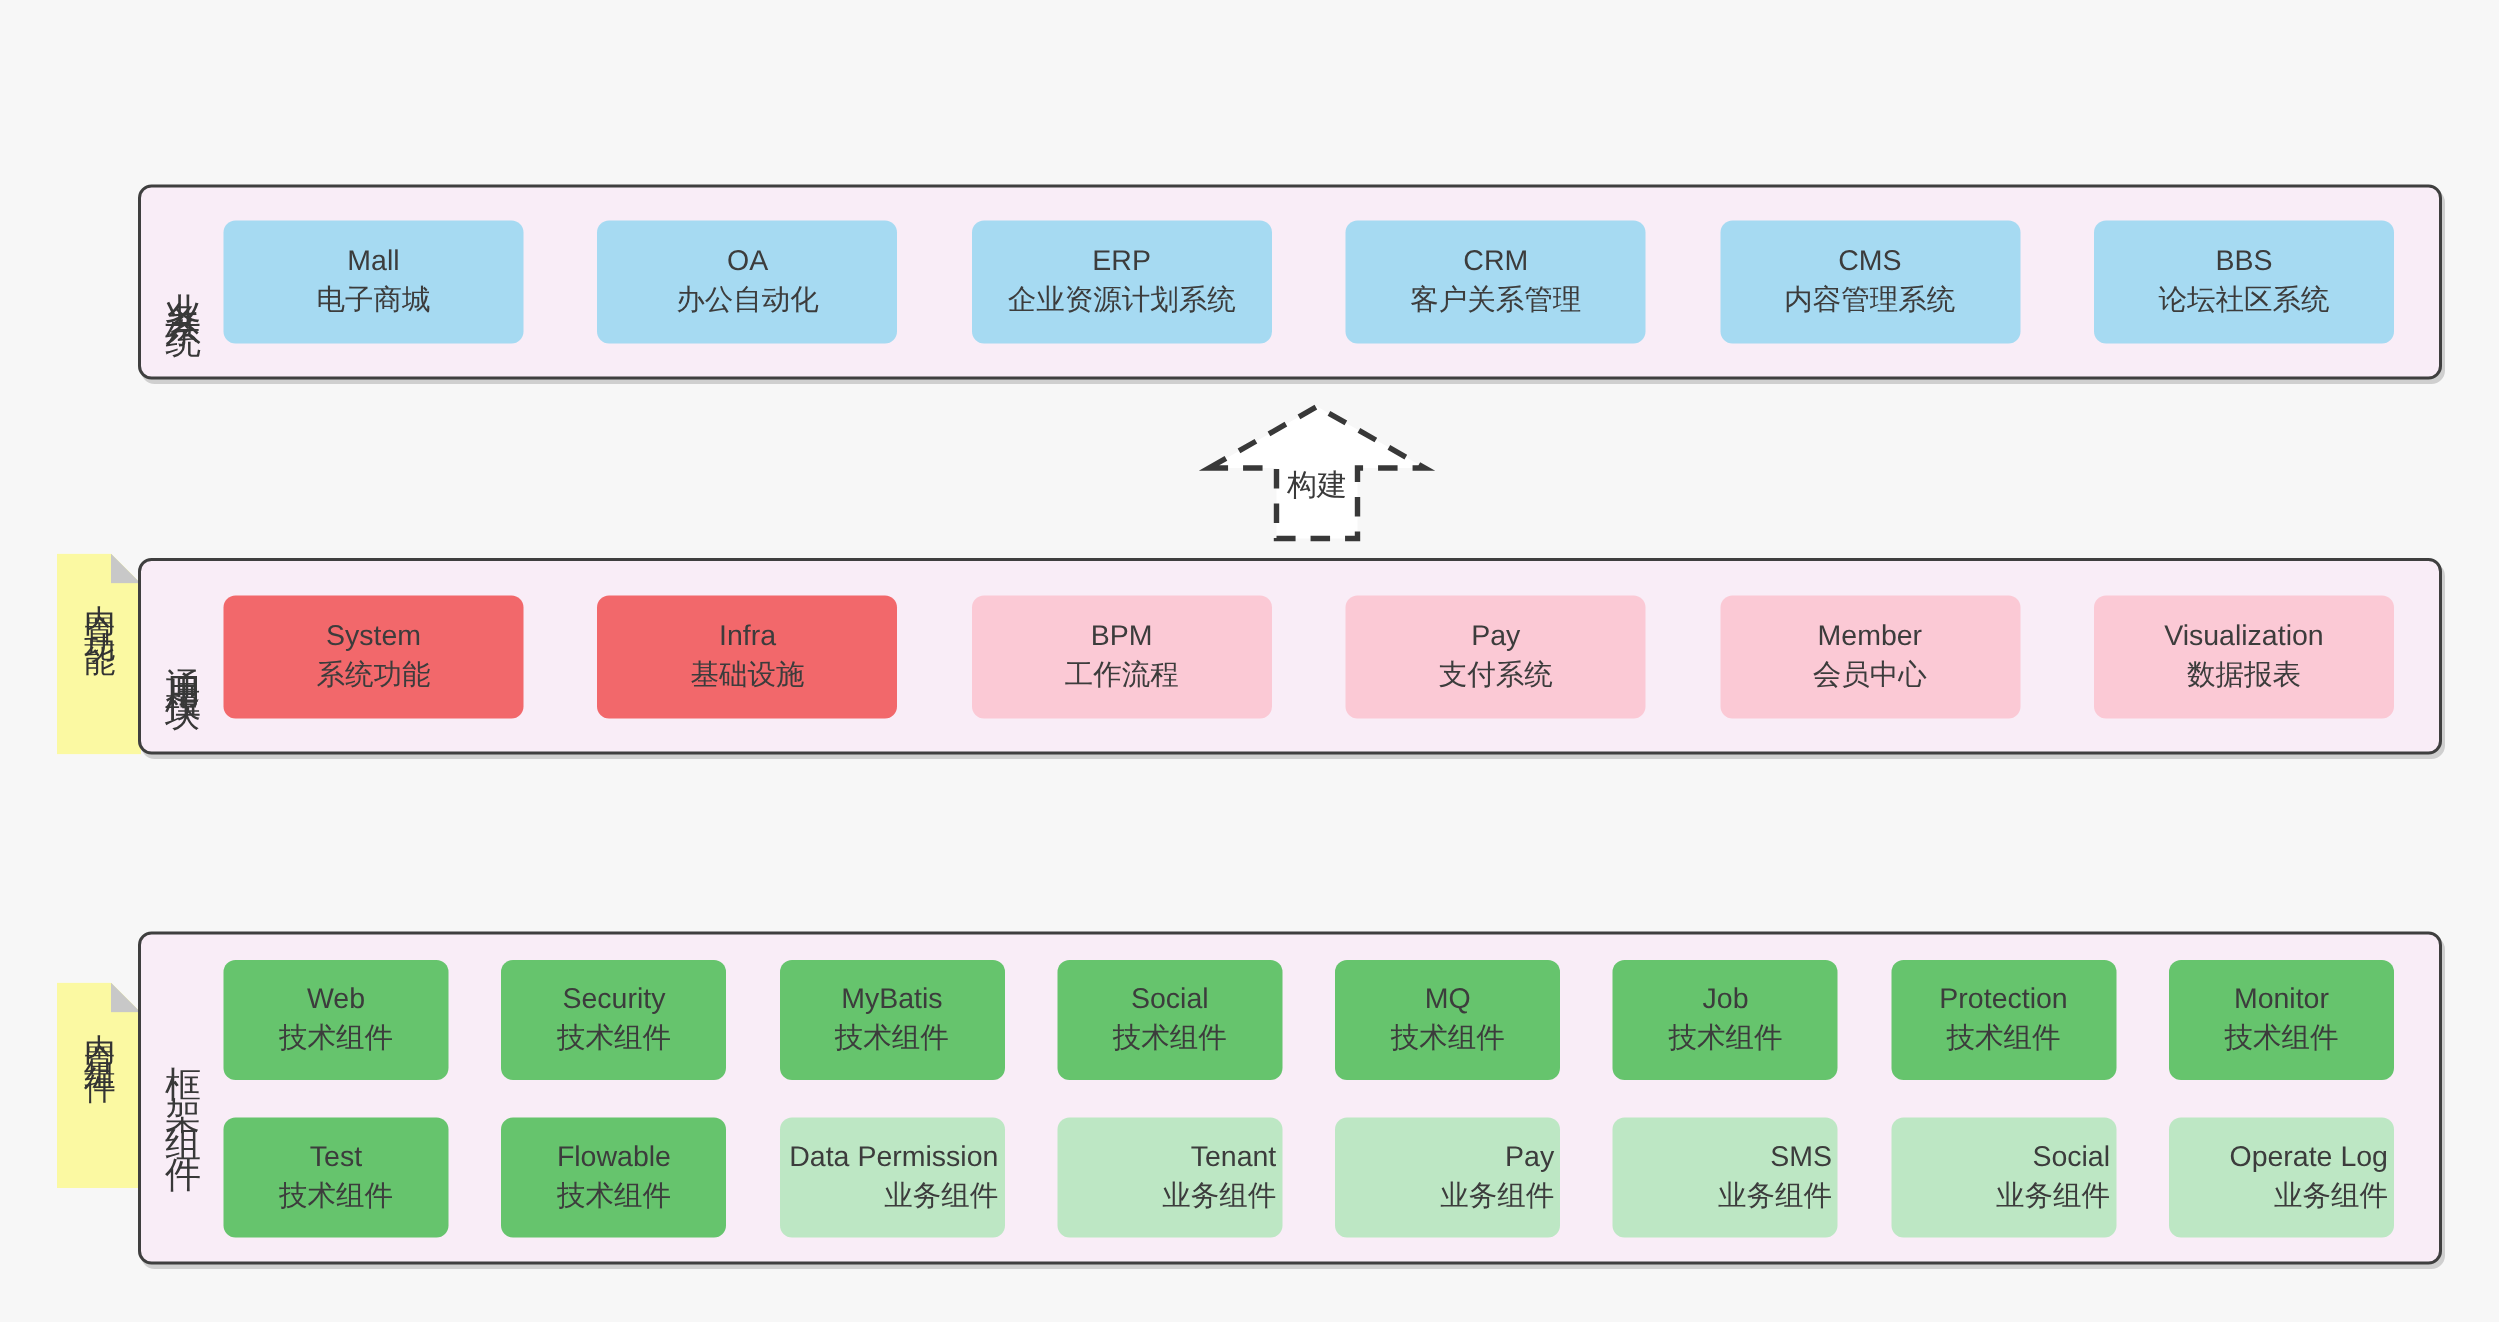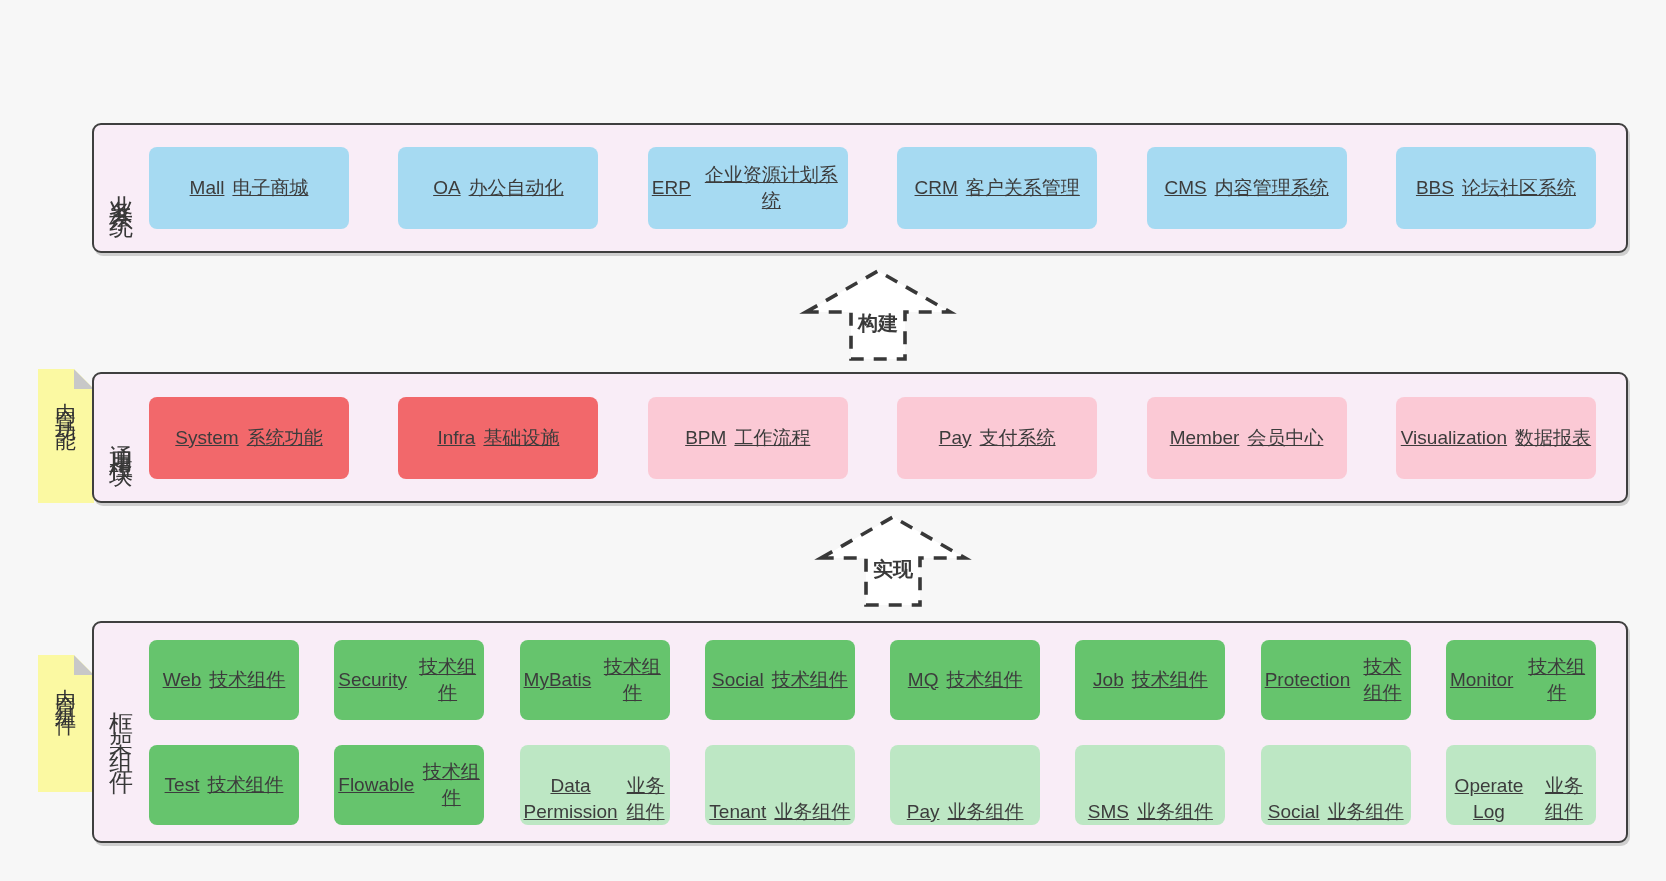--- a/index.html
+++ b/index.html
@@ -37,22 +37,22 @@
   .rows {
     flex:1 1 auto; display:flex; flex-direction:column;
     justify-content:center; gap:25px;
     padding:0 30px 0 16px;
   }
   .row { display:flex; justify-content:space-between; }
 
   
   .box {
     height:82px; border-radius:8px;
-    display:flex; flex-direction:row; align-items:center; justify-content:center;
-    text-align:center; font-size:19px; line-height:26px; color:var(--box_text,#3c3c3c);text-decoration:underline;
+    display:flex; flex-direction:column; align-items:center; justify-content:center;
+    text-align:center; font-size:19px; line-height:26px; color:var(--box_text,#3c3c3c);
   }
   .box .box-name, .box .box-sub { padding:0 4px; }
   .box.blue       { width:200px; background:var(--blue,#a6daf2); }
   .box.red        { width:200px; background:var(--red,#f2686b); }
   .box.pink       { width:200px; background:var(--pink,#fbc9d5); }
   .box.green      { width:150px; height:80px; background:var(--green,#66c46d); }
   .box.lightgreen { width:150px; height:80px; background:var(--lightgreen,#bde7c4);align-items:flex-end; }
 
   
   .sticky {
@@ -68,21 +68,21 @@
     background:var(--fold_gray,#c8c8c8);
     clip-path:polygon(0 0, 100% 100%, 0 100%);
   }
   .sticky .sticky-text {
     writing-mode:vertical-rl; text-orientation:upright;
     font-size:21px; color:#333; line-height:1;
     letter-spacing:9px; margin-top:17px;
   }
 
   
-  .arrow { position:absolute; width:160px; height:98px; z-index:1;font-weight:bold; }
+  .arrow { position:absolute; width:160px; height:98px; z-index:1; }
   #arrow-build     { left:798px; top:266px; }
   #arrow-implement { left:813px; top:512px; }
   .arrow svg { display:block; width:160px; height:98px; }
   .arrow path {
     fill:var(--arrow_fill,#ffffff);
     stroke:var(--arrow,#383838);
     stroke-width:3.6;
     stroke-dasharray:13 10;
   }
   .arrow-label {
@@ -170,26 +170,20 @@
             <div class="box-sub">会员中心</div>
           </div>
           <div class="box pink">
             <div class="box-name">Visualization</div>
             <div class="box-sub">数据报表</div>
           </div>
         </div>
     </div>
   </div>
 
-  <div class="arrow" id="arrow-implement">
-    <svg viewBox="0 0 160 98">
-      <path d="M 8 46 L 80 5 L 152 46 L 107 46 L 107 93 L 53 93 L 53 46 Z"></path>
-    </svg>
-    <div class="arrow-label">实现</div>
-  </div>
 
   <div class="layer" id="layer-components">
     <div class="layer-label">框架组件</div>
     <div class="rows">
       <div class="row">
 
       <div class="box green">
             <div class="box-name">Web</div>
             <div class="box-sub">技术组件</div>
           </div>

